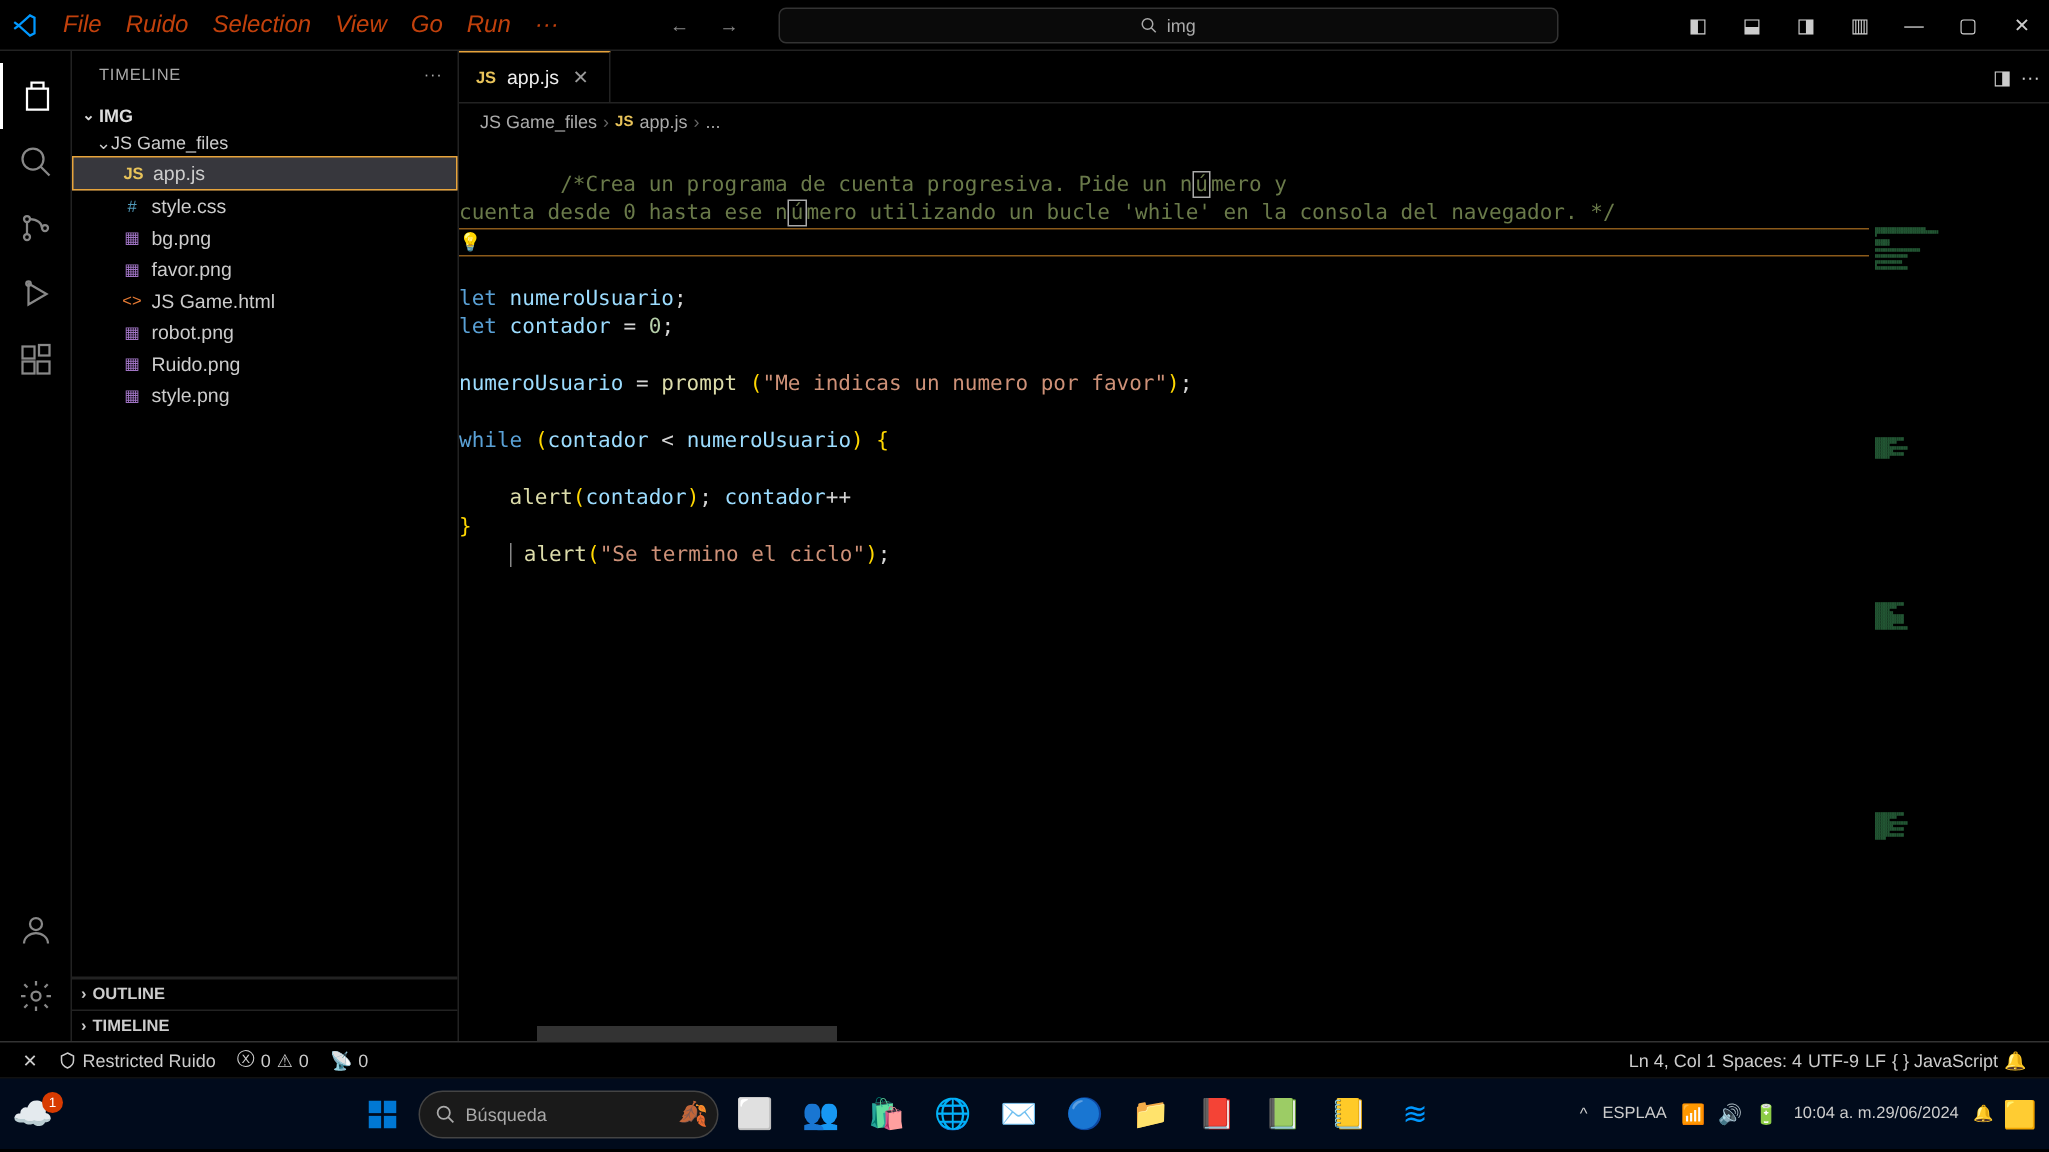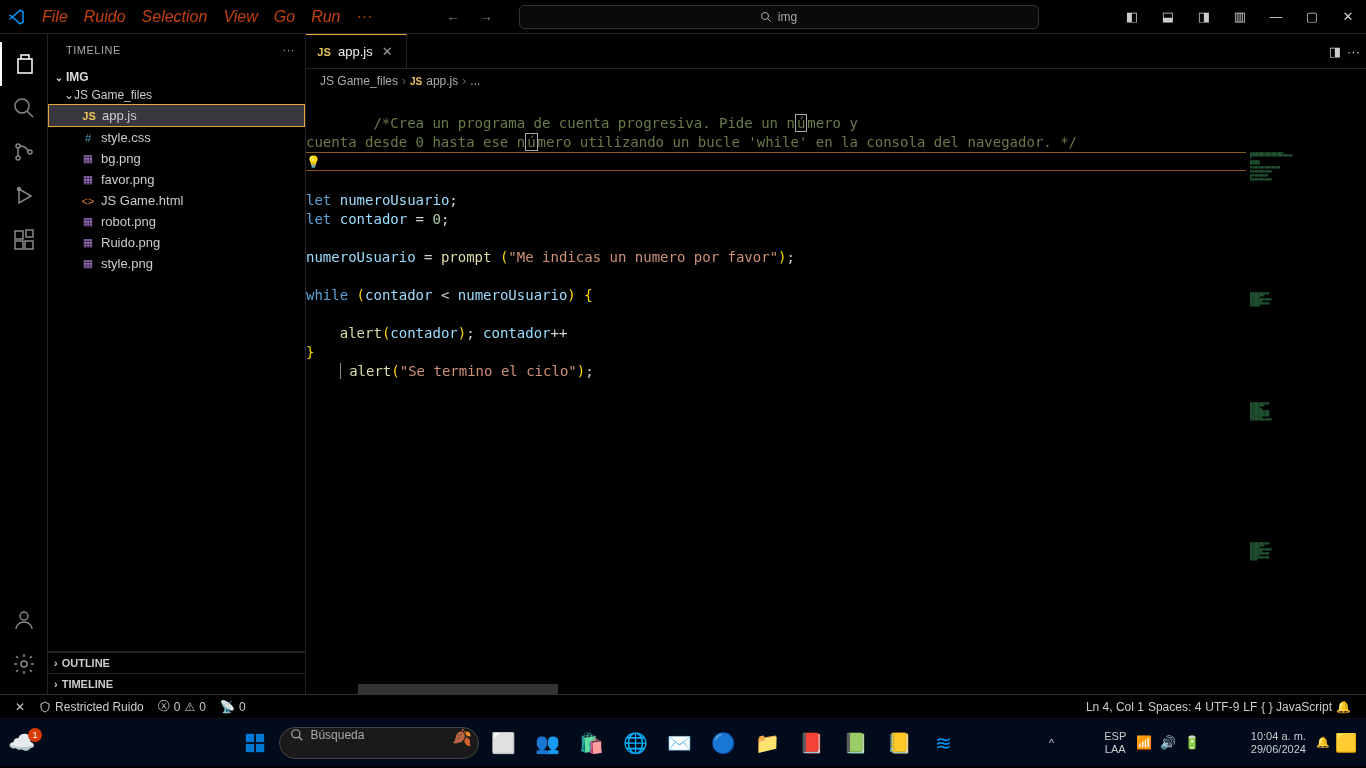--- a/index.html
+++ b/index.html
@@ -55,25 +55,25 @@
 .minimap { position: absolute; right: 0; top: 59px; width: 120px; height: 600px; background: #000; }
 .mini-block { position: absolute; font-size: 2px; color: #4a6; opacity: 0.5; line-height: 2px; }
 .scrollbar-h { position: absolute; bottom: 0; left: 52px; height: 10px; width: 200px; background: #333; }
 .statusbar { height: 24px; background: #000; border-top: 1px solid #333; display: flex; align-items: center; font-size: 12px; color: #ccc; padding: 0 8px; }
 .statusbar > div { padding: 0 7px; display: flex; align-items: center; gap: 4px; cursor: pointer; }
 .statusbar .right { margin-left: auto; display: flex; }
 .taskbar { height: 48px; background: #010b1c; display: flex; align-items: center; padding: 0 8px; border-top: 1px solid #111; }
 .weather { display: flex; align-items: center; gap: 6px; color: #ccc; font-size: 11px; position: relative; }
 .weather-badge { position: absolute; top: -2px; left: 20px; background: #d83b01; color: #fff; border-radius: 50%; width: 14px; height: 14px; font-size: 9px; display: flex; align-items: center; justify-content: center; }
 .task-center { margin-left: 200px; display: flex; align-items: center; gap: 4px; }
-.win-search { height: 32px; width: 200px; background: #1a1a1a; border-radius: 16px; border: 1px solid #444; display: flex; align-items: flex-start; padding: 0 10px; color: #aaa; font-size: 12px; gap: 6px; position: relative; }
+.win-search { height: 32px; width: 200px; background: #1a1a1a; border-radius: 16px; border: 1px solid #444; display: flex; align-items: center; padding: 0 10px; color: #aaa; font-size: 12px; gap: 6px; position: relative; }
 .win-search .fox { position: absolute; right: 6px; font-size: 16px; }
 .task-icon { width: 40px; height: 40px; display: flex; align-items: center; justify-content: center; font-size: 20px; cursor: pointer; border-radius: 4px; }
 .tray { margin-left: auto; display: flex; align-items: center; gap: 6px; color: #ccc; font-size: 11px; }
-.tray-section { display: flex; flex-direction: column; align-items: center; line-height: 1.1; padding: 0 4px; margin-left: 40px; }
+.tray-section { display: flex; flex-direction: row; align-items: center; line-height: 1.1; padding: 0 4px; }
 .tray-icons { display: flex; gap: 8px; font-size: 13px; }
 .bulb { color: #ffd700; font-size: 12px; }
 .hl-char { border: 1px solid #aaa; padding: 0 1px; }
 svg { display: block; }
 </style>
 </head>
 <body>
 
 <div class="titlebar">
   <div class="logo">

